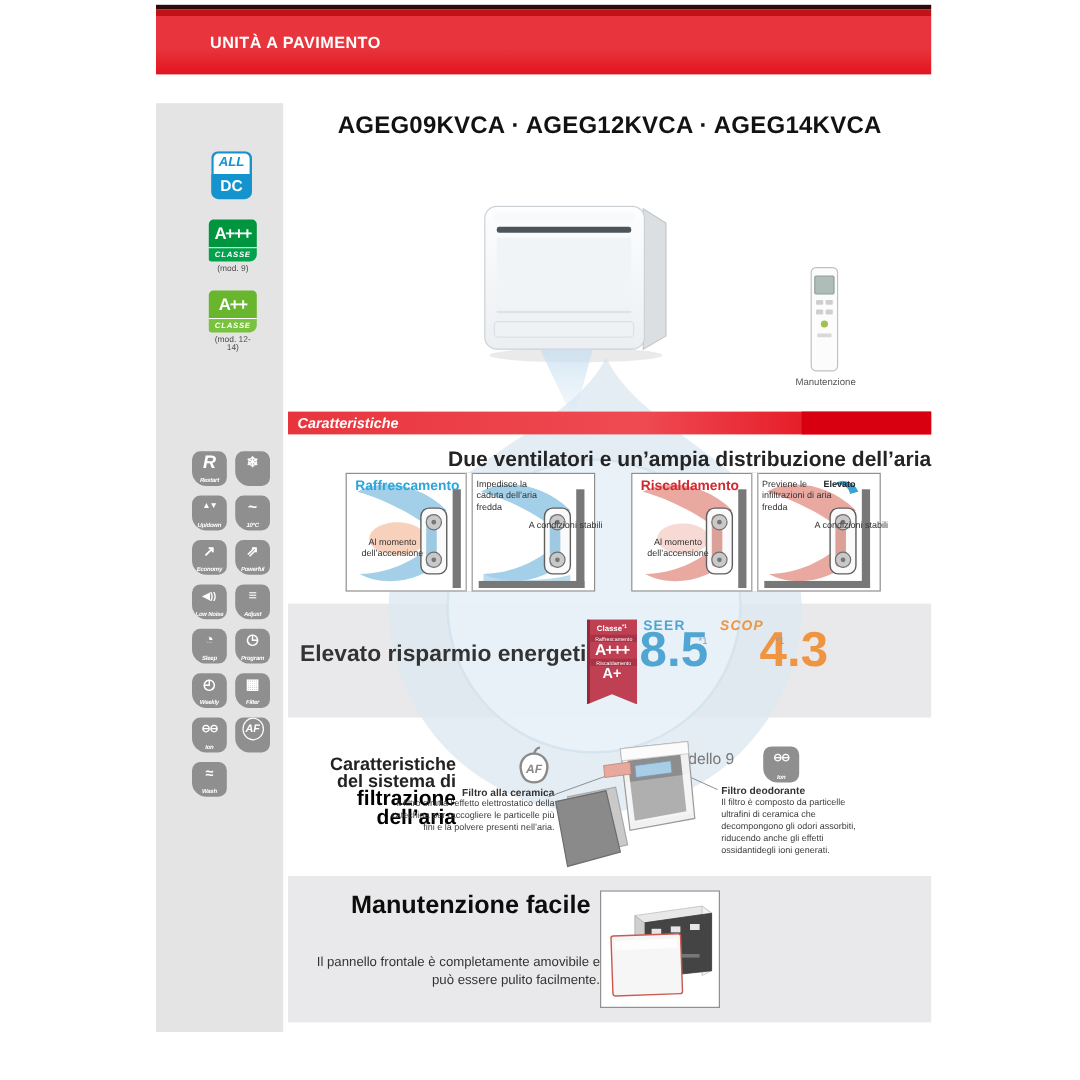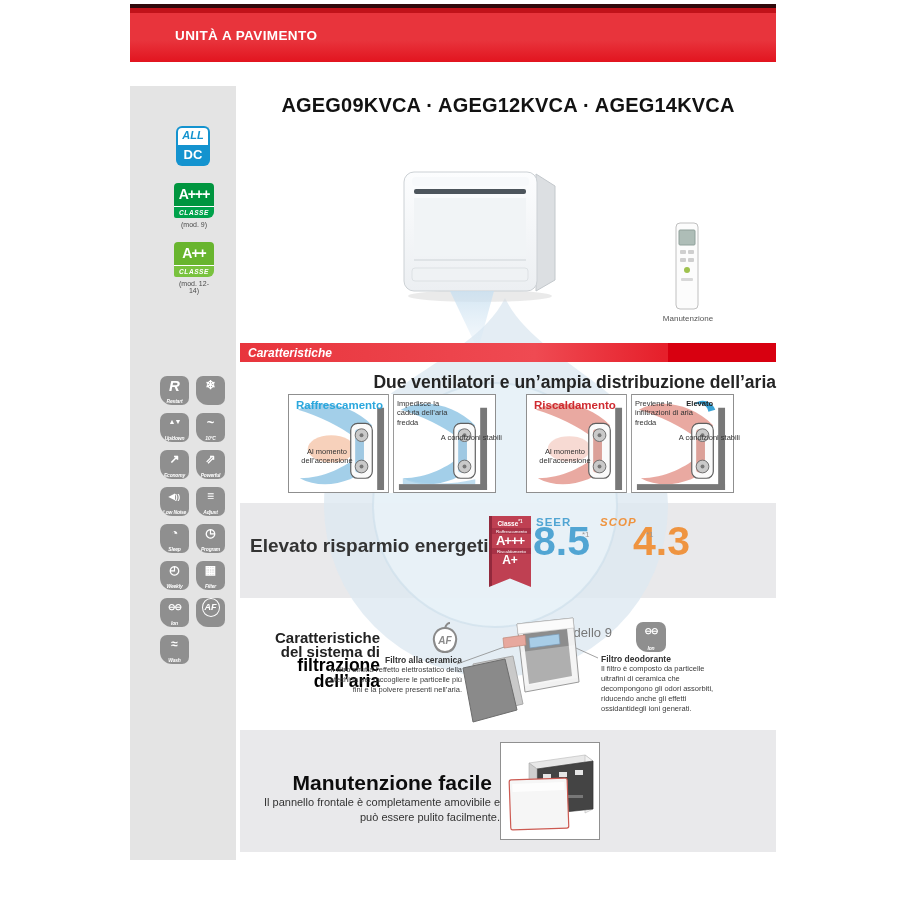--- a/index.html
+++ b/index.html
@@ -101,21 +101,21 @@
   .fh34{font-size:17.5px;font-weight:800;line-height:15.5px;color:#000;}
   .af-svg{left:429px;top:621px;}
   .catechin-title{left:320px;top:655px;width:142px;text-align:right;font-size:8.5px;font-weight:bold;color:#333;}
   .catechin-desc{left:320px;top:665px;width:142px;text-align:right;font-size:7.5px;line-height:1.32;color:#3c3c3c;}
   .exploded-svg{left:455px;top:612px;}
   .ion-tile{left:636px;top:622px;width:30px;height:30px;z-index:2;}
   .deodorant-title{left:601px;top:654px;font-size:8.5px;font-weight:bold;color:#333;}
   .deodorant-desc{left:601px;top:664px;width:118px;font-size:7.5px;line-height:1.32;color:#3c3c3c;}
   
   .maint-band{top:730px;height:122px;}
-  .maint-heading{left:240px;top:771px;width:252px;text-align:right;font-size:21px;
+  .maint-heading{left:240px;top:743px;width:252px;text-align:right;font-size:21px;
                  font-weight:800;color:#0d0d0d;}
   .maint-desc{left:245px;top:795px;width:255px;text-align:right;font-size:11px;
               line-height:1.35;color:#333;}
   .maint-frame{left:500px;top:742px;width:100px;height:98px;background:#fff;
                border:1px solid #909090;box-sizing:border-box;}
 </style>
 </head>
 <body>
 
 <div id="page">

